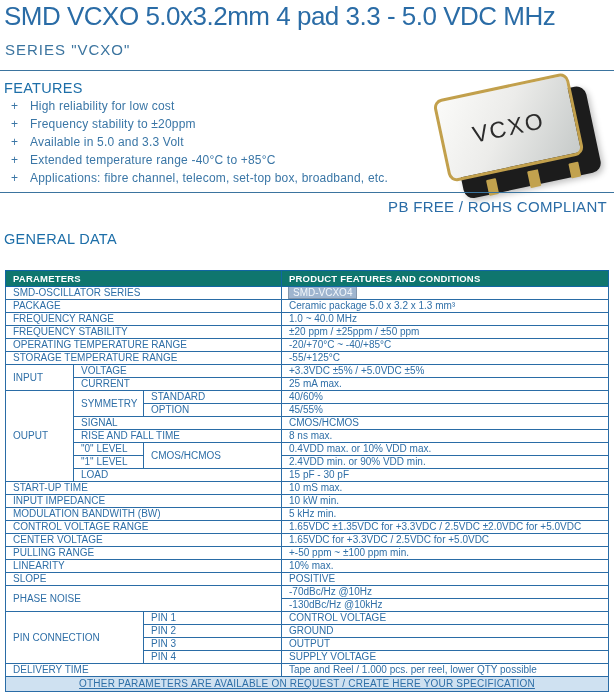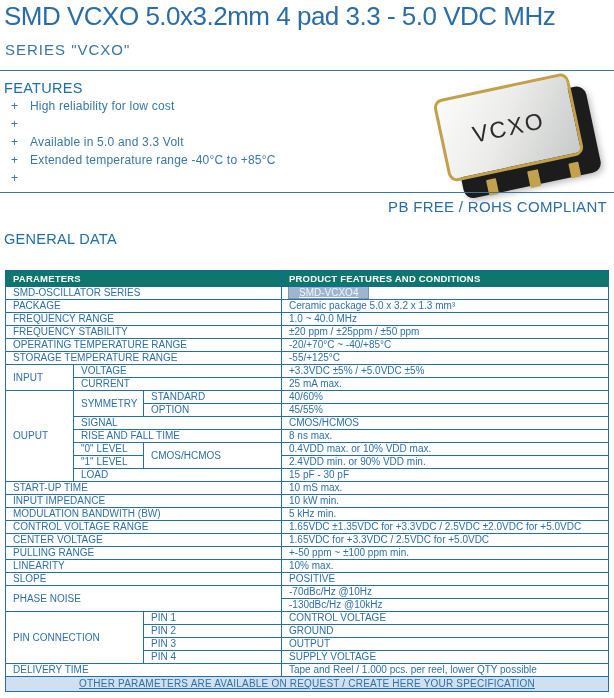--- a/index.html
+++ b/index.html
@@ -63,21 +63,21 @@
   .gd th,.gd td{
     border:1px solid #2a6ca6;font-size:10px;color:#2f6fa7;text-align:left;
     padding:0 2px 0 7px;white-space:nowrap;overflow:hidden;vertical-align:middle;
   }
   .gd th{
     background:#0f766e;color:#ffffff;border-color:#1166a4;height:15px;
     font-weight:bold;font-size:9.5px;letter-spacing:0.2px;
   }
   .gd td{height:12px;line-height:12px;background:#ffffff;}
   .gd .hl{
-    background:#9fb5cf;color:#f3f7fb;outline:1px solid #8496ab;padding:0 10px;text-decoration:underline;
+    background:#9fb5cf;color:#f3f7fb;outline:1px solid #8496ab;padding:0 4px;
   }
   .gd tfoot td{
     background:#cfe1f1;text-align:center;height:14px;padding:0;margin-left:24px;
   }
   .gd .footer-link{
     color:#2f6fa7;text-decoration:underline;letter-spacing:0.2px;cursor:pointer;
   }
 </style>
 </head>
 <body>
@@ -91,31 +91,33 @@
 
   <div class="section-heading features-heading">FEATURES</div>
 
   <ul class="features-list">
     <li>
       <span class="bullet">+</span>
       <span>High reliability for low cost</span>
     </li>
     <li>
       <span class="bullet">+</span>
+      <span>Frequency stability to ±20ppm</span>
     </li>
     <li>
       <span class="bullet">+</span>
       <span>Available in 5.0 and 3.3 Volt</span>
     </li>
     <li>
       <span class="bullet">+</span>
       <span>Extended temperature range -40°C  to +85°C</span>
     </li>
     <li>
       <span class="bullet">+</span>
+      <span>Applications: fibre channel, telecom, set-top box, broadband, etc.</span>
     </li>
   </ul>
 
   <div class="device">
     <div class="chip">
       <div class="chip-body">
         <div class="pad pad-b1"></div>
         <div class="pad pad-b2"></div>
         <div class="pad pad-b3"></div>
         <div class="pad pad-l1"></div>

